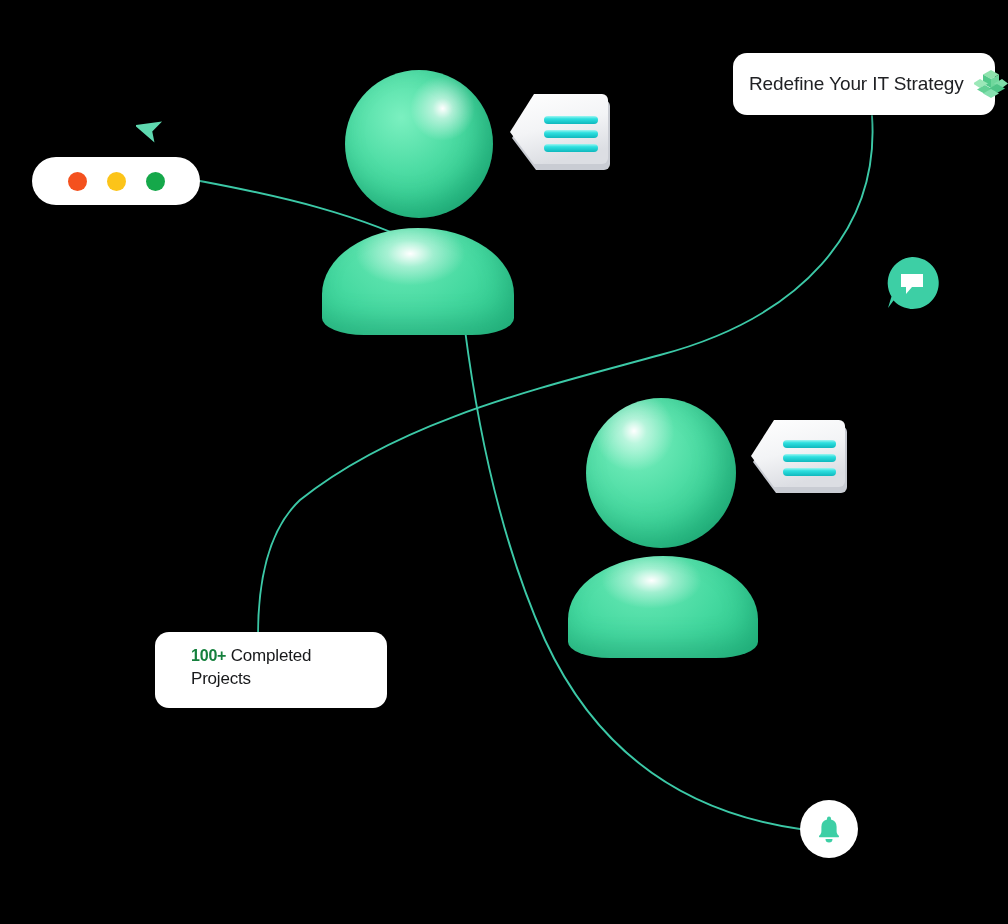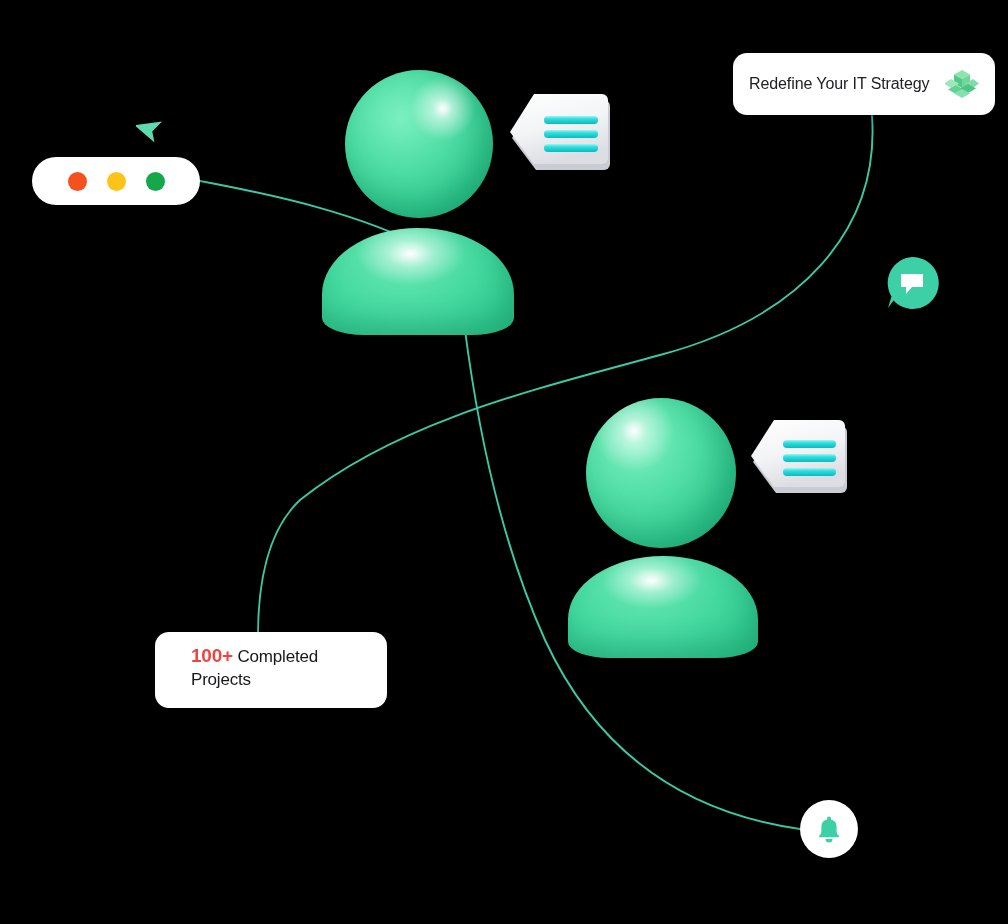--- a/index.html
+++ b/index.html
@@ -64,21 +64,21 @@
     width: 262px;
     height: 62px;
     border-radius: 14px;
     display: flex;
     align-items: center;
     padding: 0 16px;
     box-sizing: border-box;
     gap: 10px;
   }
   #strategy-label {
-    font-size: 16px;
+    font-size: 19px;
     font-weight: 500;
     color: #202124;
     letter-spacing: -0.1px;
     white-space: nowrap;
     flex: 1;
   }
   #cube-icon { width: 34px; height: 34px; flex: 0 0 34px; }
 
   
   #stat-card {
@@ -91,23 +91,23 @@
     box-sizing: border-box;
   }
   #stat-text {
     font-size: 17px;
     line-height: 23px;
     color: #17181a;
     font-weight: 500;
     letter-spacing: -0.2px;
   }
   #stat-value {
-    color: #ef4444;
+    color: #15803d;
     font-weight: 700;
-    font-size: 19px;
+    font-size: 16px;
   }
 
   
   #chat-bubble {
     position: absolute;
     left: 884px;
     top: 255px;
     width: 56px;
     height: 56px;
   }

